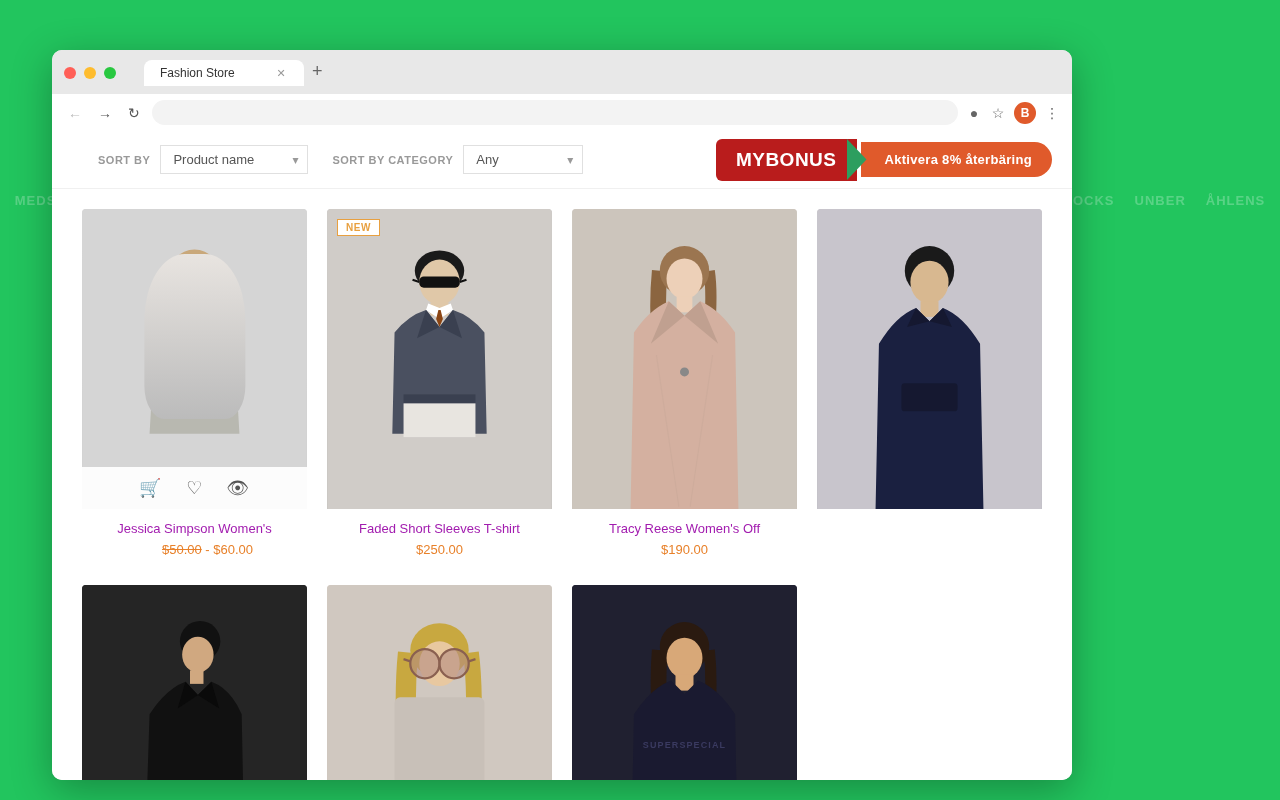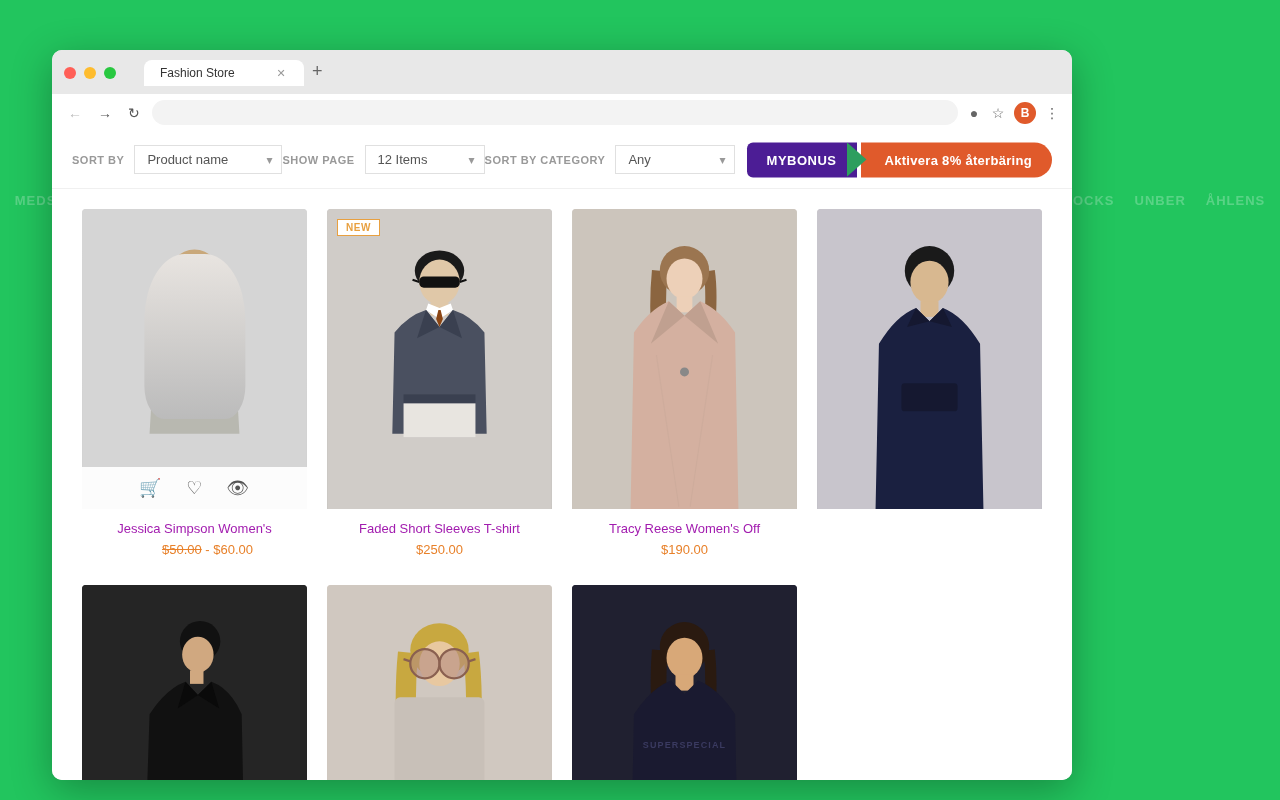--- a/index.html
+++ b/index.html
@@ -159,23 +159,24 @@
     .page-content {
       background: white;
       flex: 1;
       overflow: hidden;
       display: flex;
       flex-direction: column;
     }
 
     
     .top-bar {
-      padding: 14px 20px;
-      display: flex;
-      align-items: center;
+      padding: 14px 46px;
+      display: flex;
+      align-items: center;
+      gap: 24px;
       border-bottom: 1px solid #f0f0f0;
       flex-shrink: 0;
       position: relative;
     }
     .filter-group {
       display: flex;
       align-items: center;
       gap: 10px;
     }
     .filter-label {
@@ -215,24 +216,24 @@
     .mybonus-container {
       position: absolute;
       right: 20px;
       top: 50%;
       transform: translateY(-50%);
       display: flex;
       align-items: center;
       gap: 0;
     }
     .mybonus-badge {
-      background: #4c1d95;
+      background: #b91c1c;
       color: white;
       font-weight: 800;
-      font-size: 13px;
+      font-size: 19px;
       padding: 10px 20px;
       border-radius: 6px 0 0 6px;
       letter-spacing: 0.5px;
       position: relative;
       z-index: 2;
     }
     .mybonus-badge::after {
       content: '';
       position: absolute;
       right: -10px;
@@ -442,30 +443,20 @@
         <div class="select-wrapper">
           <select class="filter-select">
             <option>Product name</option>
             <option>Price: Low to High</option>
             <option>Price: High to Low</option>
             <option>Newest First</option>
           </select>
         </div>
       </div>
 
-      <div class="filter-group">
-        <span class="filter-label">SHOW PAGE</span>
-        <div class="select-wrapper">
-          <select class="filter-select">
-            <option>12 Items</option>
-            <option>24 Items</option>
-            <option>48 Items</option>
-          </select>
-        </div>
-      </div>
 
       <div class="filter-group">
         <span class="filter-label">SORT BY CATEGORY</span>
         <div class="select-wrapper">
           <select class="filter-select">
             <option>Any</option>
             <option>Women</option>
             <option>Men</option>
             <option>Accessories</option>
           </select>

